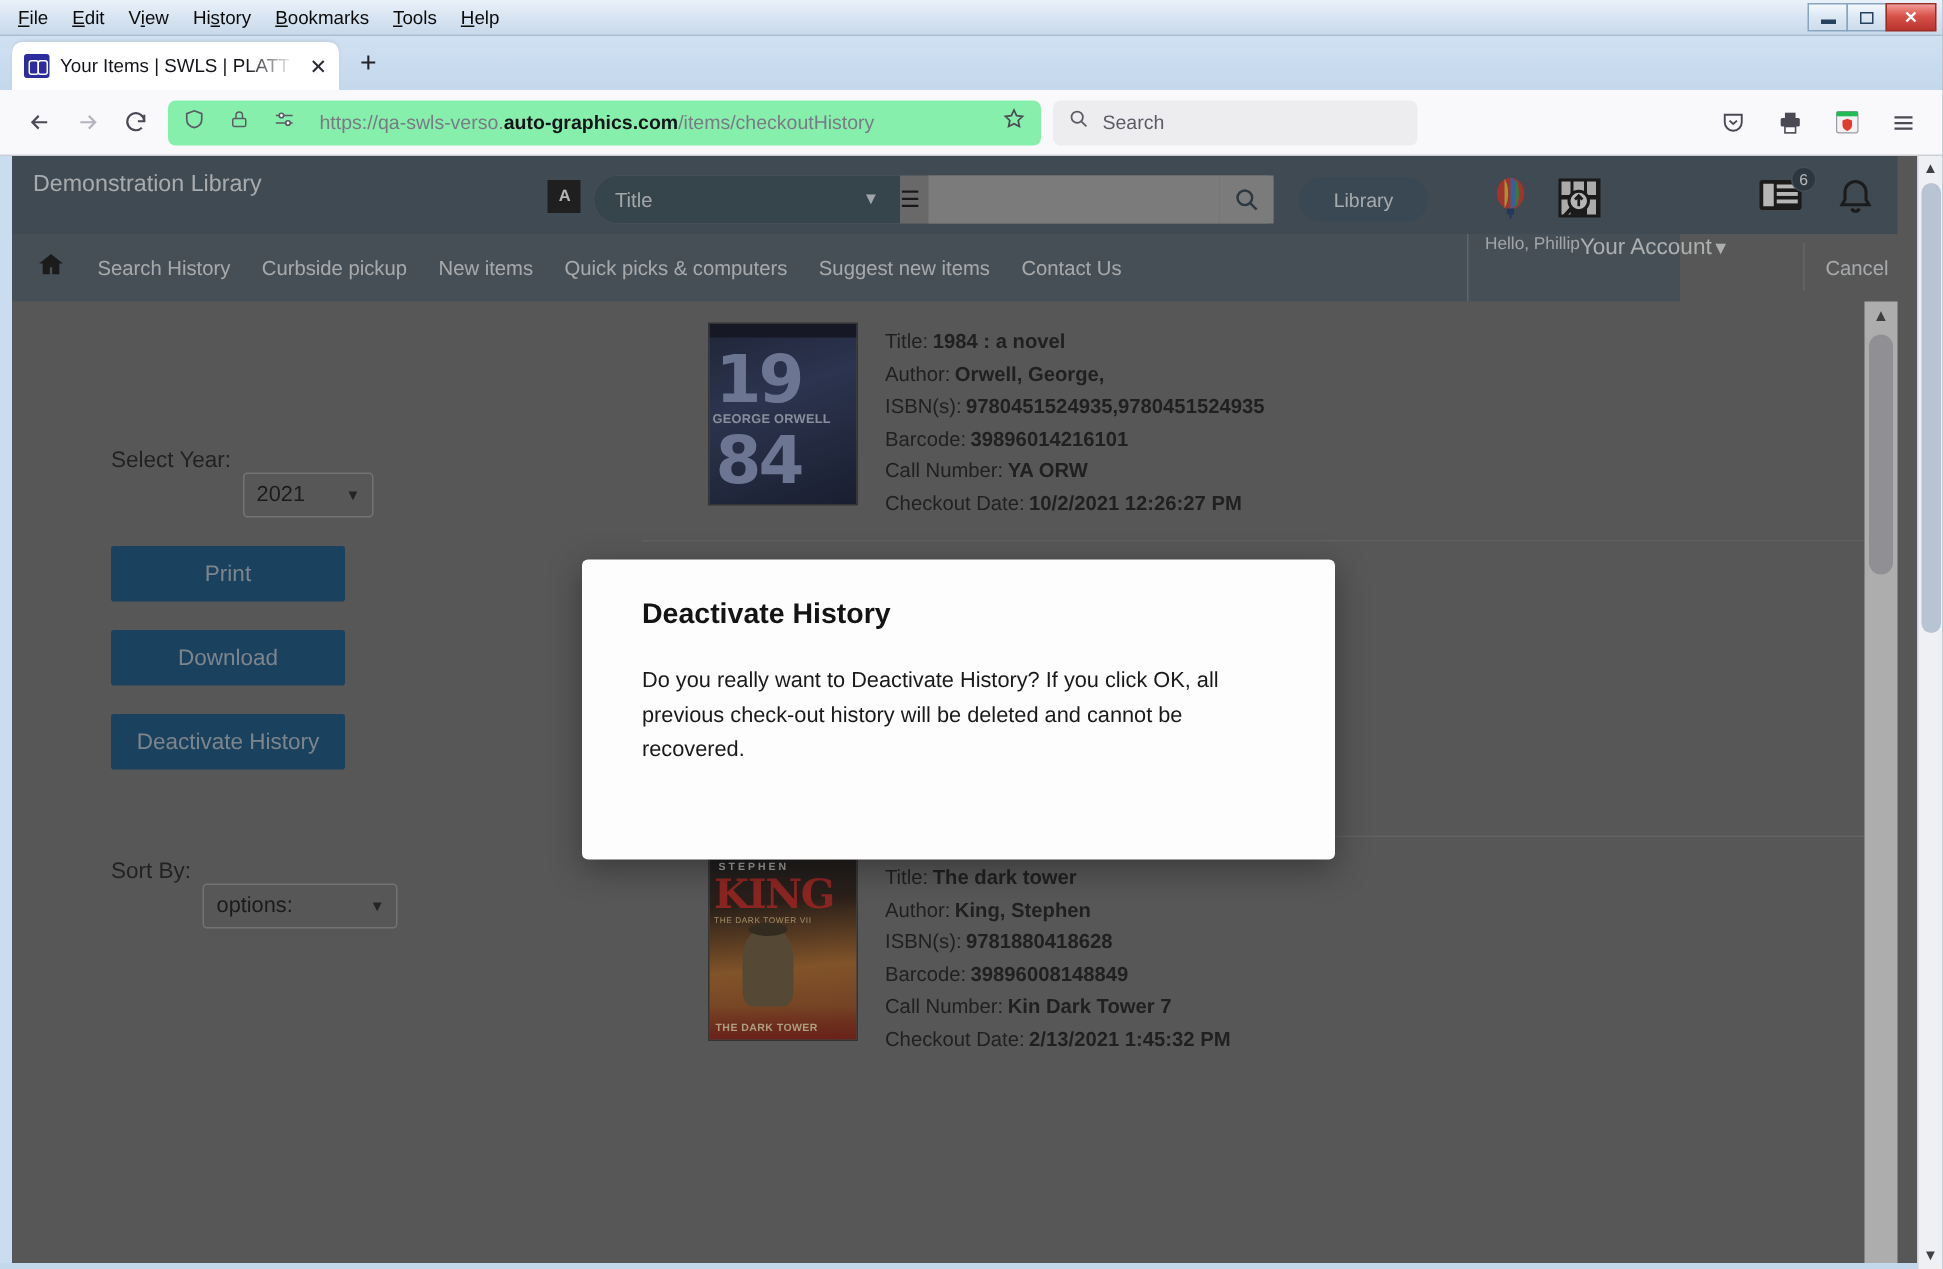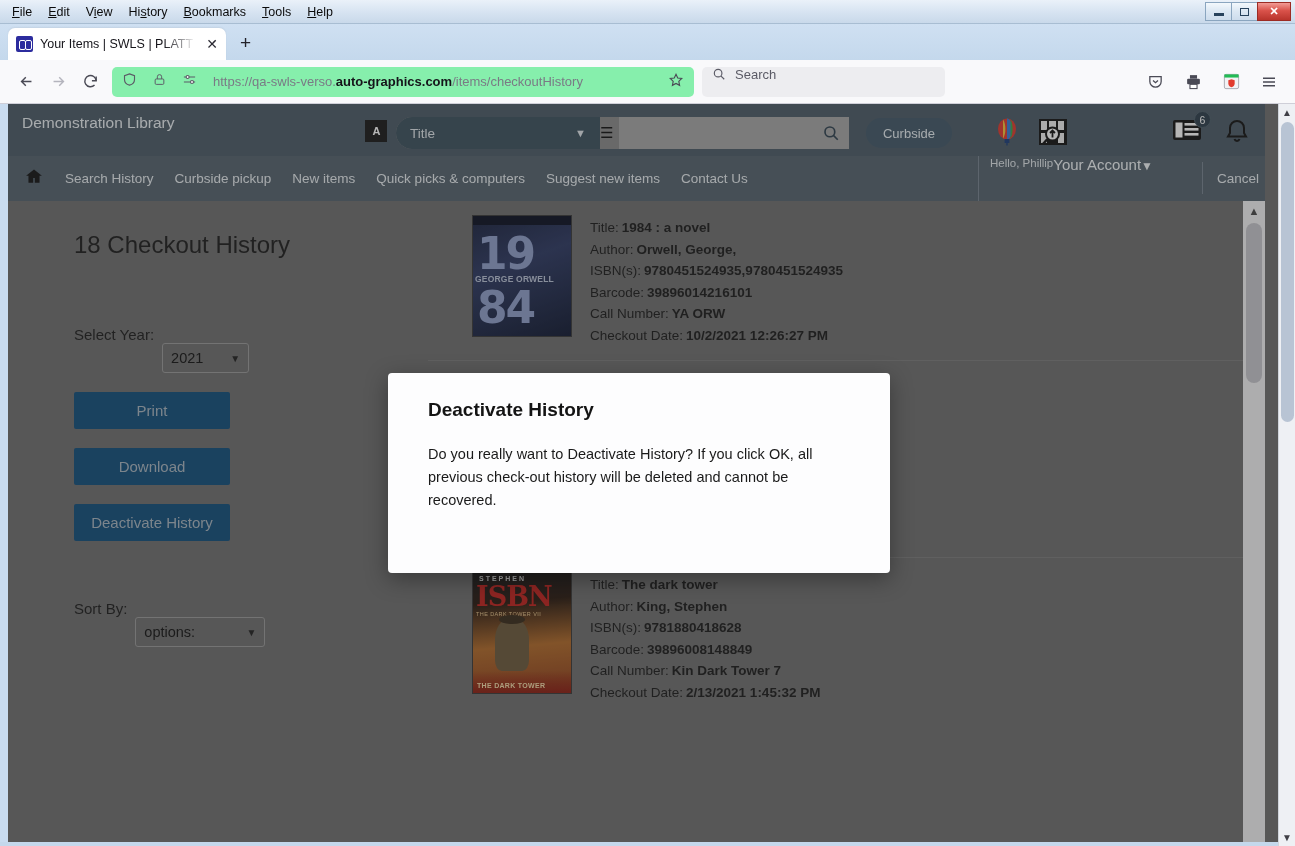--- a/index.html
+++ b/index.html
@@ -85,21 +85,21 @@
   }
   .urlbar {
     flex: 1 1 auto; height: 30px; background: #86efac; border-radius: 5px;
     display: flex; align-items: center; padding: 0 10px; gap: 16px;
     margin-left: 6px; margin-right: 8px; max-width: 582px;
   }
   .url-text { font-size: 13px; color: #7a7a85; white-space: nowrap; }
   .url-text b { color: #15141a; font-weight: 700; }
   .searchbar {
     width: 243px; height: 30px; background: #ededf0; border-radius: 5px;
-    display: flex; align-items: flex-start; padding: 0 10px; gap: 9px; flex: 0 0 auto;
+    display: flex; align-items: center; padding: 0 10px; gap: 9px; flex: 0 0 auto;
   }
   .search-ph { font-size: 13px; color: #5b5b66; }
   .nav-right { display: flex; align-items: center; gap: 6px; margin-left: auto; }
 
   
   .viewport {
     position: absolute; left: 8px; top: 104px; width: 1279px; height: 738px;
     background: #6f6f6f; overflow: hidden;
   }
 
@@ -136,21 +136,21 @@
     background: #43596a; border-radius: 15px; color: #e6edf1; font-size: 13px;
     display: flex; align-items: center; justify-content: center;
   }
   .hdr-icon { position: absolute; top: 14px; }
   .badge {
     position: absolute; top: -7px; right: -9px; width: 17px; height: 17px; border-radius: 50%;
     background: #2e3f4c; color: #fff; font-size: 10.5px; display: flex;
     align-items: center; justify-content: center; border: 1px solid #50616d;
   }
   .site-nav {
-    position: absolute; left: 0; top: 52px; width: 1257px; height: 45px;
+    position: absolute; left: 0; top: 52px; width: 1112px; height: 45px;
     background: #55636e; display: flex; align-items: center; padding-left: 16px; gap: 21px;
   }
   .nav-link { font-size: 13.5px; color: #e7ecef; white-space: nowrap; }
   .acct-block {
     position: absolute; right: 134px; top: 52px; height: 45px;
     border-left: 1px solid #788590; padding-left: 11px; display: flex;
     flex-direction: row; justify-content: center;
   }
   .acct-hello { font-size: 11.5px; color: #dfe5e9; line-height: 14px; }
   .acct-name { font-size: 15px; color: #f0f4f6; line-height: 17px; }
@@ -391,21 +391,21 @@
         </div>
         <span class="db-icon">☰</span>
         <div class="q-input"></div>
         <div class="mag-btn">
           <svg width="18" height="18" viewBox="0 0 24 24" fill="none" stroke="#2f4250" stroke-width="2.2">
               <circle cx="10.5" cy="10.5" r="6.5"></circle>
               <path d="M15.5 15.5L21 21"></path>
             </svg>
         </div>
       </div>
-      <div class="adv-btn">Curbside</div>
+      <div class="adv-btn">Library</div>
 
       <div class="hdr-icon" style="left:986px">
         <svg width="26" height="28" viewBox="0 0 26 28">
           <ellipse cx="13" cy="11" rx="9" ry="10.5" fill="#e03a2f"></ellipse>
           <path d="M13 .5c3 0 5 4.6 5 10.5s-2 10.5-5 10.5z" fill="#3a7fd5"></path>
           <path d="M9 1.4c1.5 2 2.4 5.6 2.4 9.6s-.9 7.6-2.4 9.6" fill="#f2c43c"></path>
           <path d="M16.5 1.6c1.3 2 2.1 5.5 2.1 9.4s-.8 7.4-2.1 9.4" fill="#3aa84c"></path>
           <rect x="10.6" y="21" width="4.8" height="4" fill="#1d3f7a"></rect>
           <path d="M13 25v2.5" stroke="#1d3f7a" stroke-width="1.4"></path>
         </svg>
@@ -460,21 +460,20 @@
       <span class="acct-hello">Hello, Phillip</span>
       <span class="acct-name"><span>Your Account</span><span style="font-size:12px">▼</span></span>
     </div>
     <div class="logout-block">
       <span>Cancel</span>
     </div>
 
     <div class="page-body">
 
       <div class="sidebar">
-        <div class="page-title">18 Checkout History</div>
         <div class="year-row">
           <span class="lbl">Select Year:</span>
           <div class="select">
             <span>2021</span>
             <span class="chev">▼</span>
           </div>
         </div>
         <div class="btn-primary">Print</div>
         <div class="btn-primary">Download</div>
         <div class="btn-primary">Deactivate History</div>
@@ -512,21 +511,21 @@
             <div class="field"><span class="k">ISBN(s):</span><span class="v">0792811844</span></div>
             <div class="field"><span class="k">Barcode:</span><span class="v">39896007714021</span></div>
             <div class="field"><span class="k">Call Number:</span><span class="v">VR Com</span></div>
             <div class="field"><span class="k">Checkout Date:</span><span class="v">12/18/2021 10:27:22 AM</span></div>
           </div>
         </div>
 
         <div class="record">
           <div class="cover cover-king">
             <span class="stephen">STEPHEN</span>
-            <span class="king">ISBN</span>
+            <span class="king">KING</span>
             <span class="sub">THE DARK TOWER VII</span>
             <span class="fig"></span>
               <span class="hat"></span>
             <span class="bottom"></span>
             <span class="dt">THE DARK TOWER</span>
           </div>
           <div class="fields">
             <div class="field"><span class="k">Title:</span><span class="v">The dark tower</span></div>
             <div class="field"><span class="k">Author:</span><span class="v">King, Stephen</span></div>
             <div class="field"><span class="k">ISBN(s):</span><span class="v">9781880418628</span></div>

